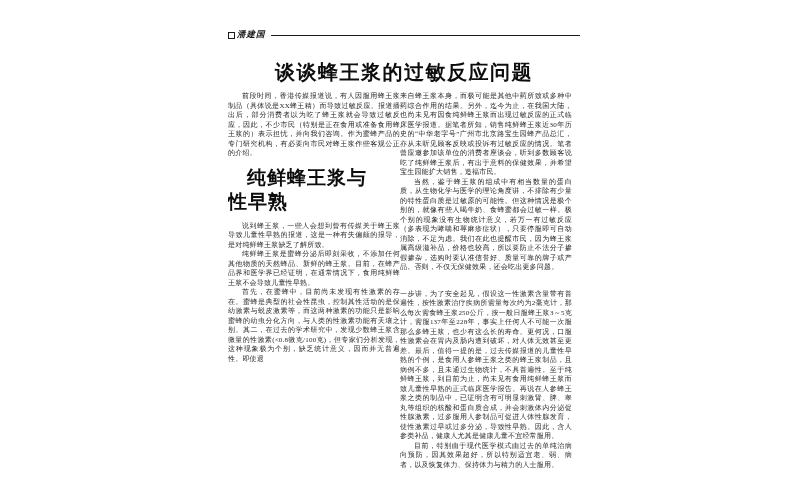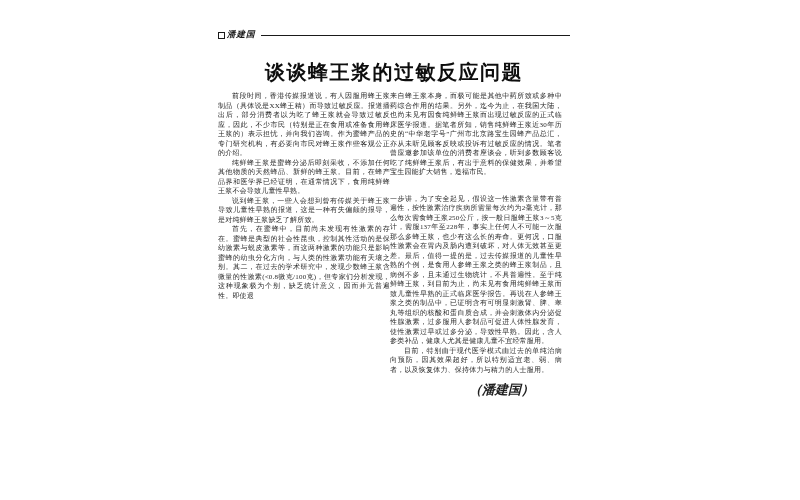--- a/index.html
+++ b/index.html
@@ -11,21 +11,21 @@
     overflow: hidden;
   }
   .scan-mark {
     position: absolute;
     left: 549px; top: 7px;
     width: 3px; height: 13px;
     background: #cdcdcd;
   }
   .page {
     position: absolute;
-    left: 218px; top: 6px;
+    left: 228px; top: 6px;
     width: 352px; height: 468px;
     background: #ffffff;
     color: #222222;
     overflow: hidden;
   }
   .byline-row {
     display: flex;
     align-items: center;
     margin-top: 24px;
     height: 10px;
@@ -116,28 +116,33 @@
     <span class="byline-rule"></span>
   </div>
 
   <h1 class="main-title">谈谈蜂王浆的过敏反应问题</h1>
 
   <div class="columns">
 
     <div class="col">
       <p class="para">前段时间，香港传媒报道说，有人因服用蜂王浆制品（具体说是XX蜂王精）而导致过敏反应。报道播出后，部分消费者以为吃了蜂王浆就会导致过敏反应，因此，不少市民（特别是正在食用或准备食用蜂王浆的）表示担忧，并向我们咨询。作为蜜蜂产品的专门研究机构，有必要向市民对蜂王浆作些客观公正的介绍。</p>
 
+      <h2 class="section-title">
+        <span class="line1">纯鲜蜂王浆与</span>
+        <span class="line2">性早熟</span>
+      </h2>
 
+      <p class="para italic">说到蜂王浆，一些人会想到曾有传媒关于蜂王浆导致儿童性早熟的报道，这是一种有失偏颇的报导，是对纯鲜蜂王浆缺乏了解所致。</p>
       <p class="para italic">纯鲜蜂王浆是蜜蜂分泌后即刻采收，不添加任何其他物质的天然蜂品、新鲜的蜂王浆。目前，在蜂产品界和医学界已经证明，在通常情况下，食用纯鲜蜂王浆不会导致儿童性早熟。</p>
-      <p class="para italic">说到蜂王浆，一些人会想到曾有传媒关于蜂王浆导致儿童性早熟的报道，这是一种有失偏颇的报导，是对纯鲜蜂王浆缺乏了解所致。</p>
       <p class="para italic">首先，在蜜蜂中，目前尚未发现有性激素的存在。蜜蜂是典型的社会性昆虫，控制其性活动的是保幼激素与蜕皮激素等，而这两种激素的功能只是影响蜜蜂的幼虫分化方向，与人类的性激素功能有天壤之别。其二，在过去的学术研究中，发现少数蜂王浆含微量的性激素(&lt;0.8微克/100克)，但专家们分析发现，这种现象极为个别，缺乏统计意义，因而并无普遍性。即使退</p>
     </div>
 
     <div class="col">
       <p class="para no-indent">来自蜂王浆本身，而极可能是其他中药所致或多种中药综合作用的结果。另外，迄今为止，在我国大陆，也尚未见有因食纯鲜蜂王浆而出现过敏反应的正式临床医学报道。据笔者所知，销售纯鲜蜂王浆近30年历史的“中华老字号”广州市北京路宝生园蜂产品总汇，亦从未听见顾客反映或投诉有过敏反应的情况。笔者曾应邀参加该单位的消费者座谈会，听到多数顾客说吃了纯鲜蜂王浆后，有出于意料的保健效果，并希望宝生园能扩大销售，造福市民。</p>
+      <p class="para">当然，鉴于蜂王浆的组成中有相当数量的蛋白质，从生物化学与医学的理论角度讲，不排除有少量的特性蛋白质是过敏原的可能性。但这种情况是极个别的，就像有些人喝牛奶、食蜂蜜都会过敏一样。极个别的现象没有生物统计意义，若万一有过敏反应（多表现为哮喘和荨麻疹症状），只要停服即可自动消除，不足为虑。我们在此也提醒市民，因为蜂王浆属高级滋补品，价格也较高，所以要防止不法分子掺假掺杂，选购时要认准信誉好、质量可靠的牌子或产品。否则，不仅无保健效果，还会吃出更多问题。</p>
 
       <div class="spacer-gap"></div>
 
       <p class="para italic no-indent">一步讲，为了安全起见，假设这一性激素含量带有普遍性，按性激素治疗疾病所需量每次约为2毫克计，那么每次需食蜂王浆250公斤，按一般日服蜂王浆3～5克计，需服137年至228年，事实上任何人不可能一次服那么多蜂王浆，也少有这么长的寿命。更何况，口服性激素会在胃内及肠内遭到破坏，对人体无效甚至更差。最后，值得一提的是，过去传媒报道的儿童性早熟的个例，是食用人参蜂王浆之类的蜂王浆制品，且病例不多，且未通过生物统计，不具普遍性。至于纯鲜蜂王浆，到目前为止，尚未见有食用纯鲜蜂王浆而致儿童性早熟的正式临床医学报告。再说在人参蜂王浆之类的制品中，已证明含有可明显刺激肾、脾、睾丸等组织的核酸和蛋白质合成，并会刺激体内分泌促性腺激素，过多服用人参制品可促进人体性腺发育，使性激素过早或过多分泌，导致性早熟。因此，含人参类补品，健康人尤其是健康儿童不宜经常服用。</p>
       <p class="para italic">目前，特别由于现代医学模式由过去的单纯治病向预防，因其效果超好，所以特别适宜老、弱、病者，以及恢复体力、保持体力与精力的人士服用。</p>
 
       <div class="signature">（潘建国）</div>
 
     </div>
 

